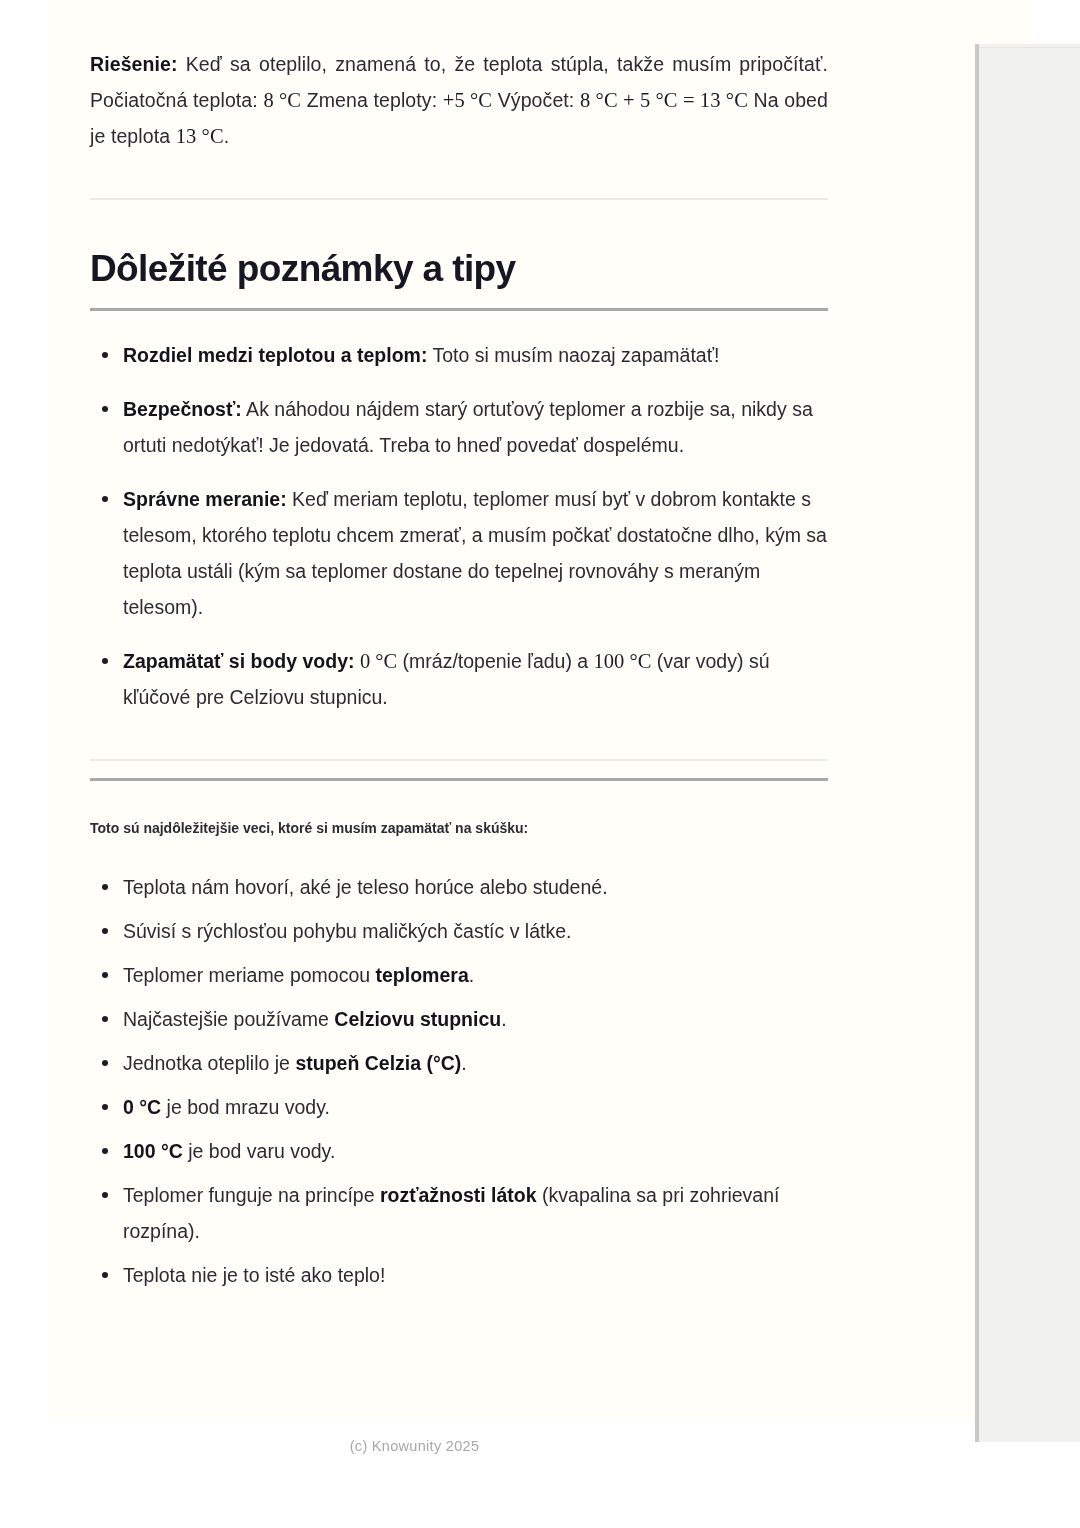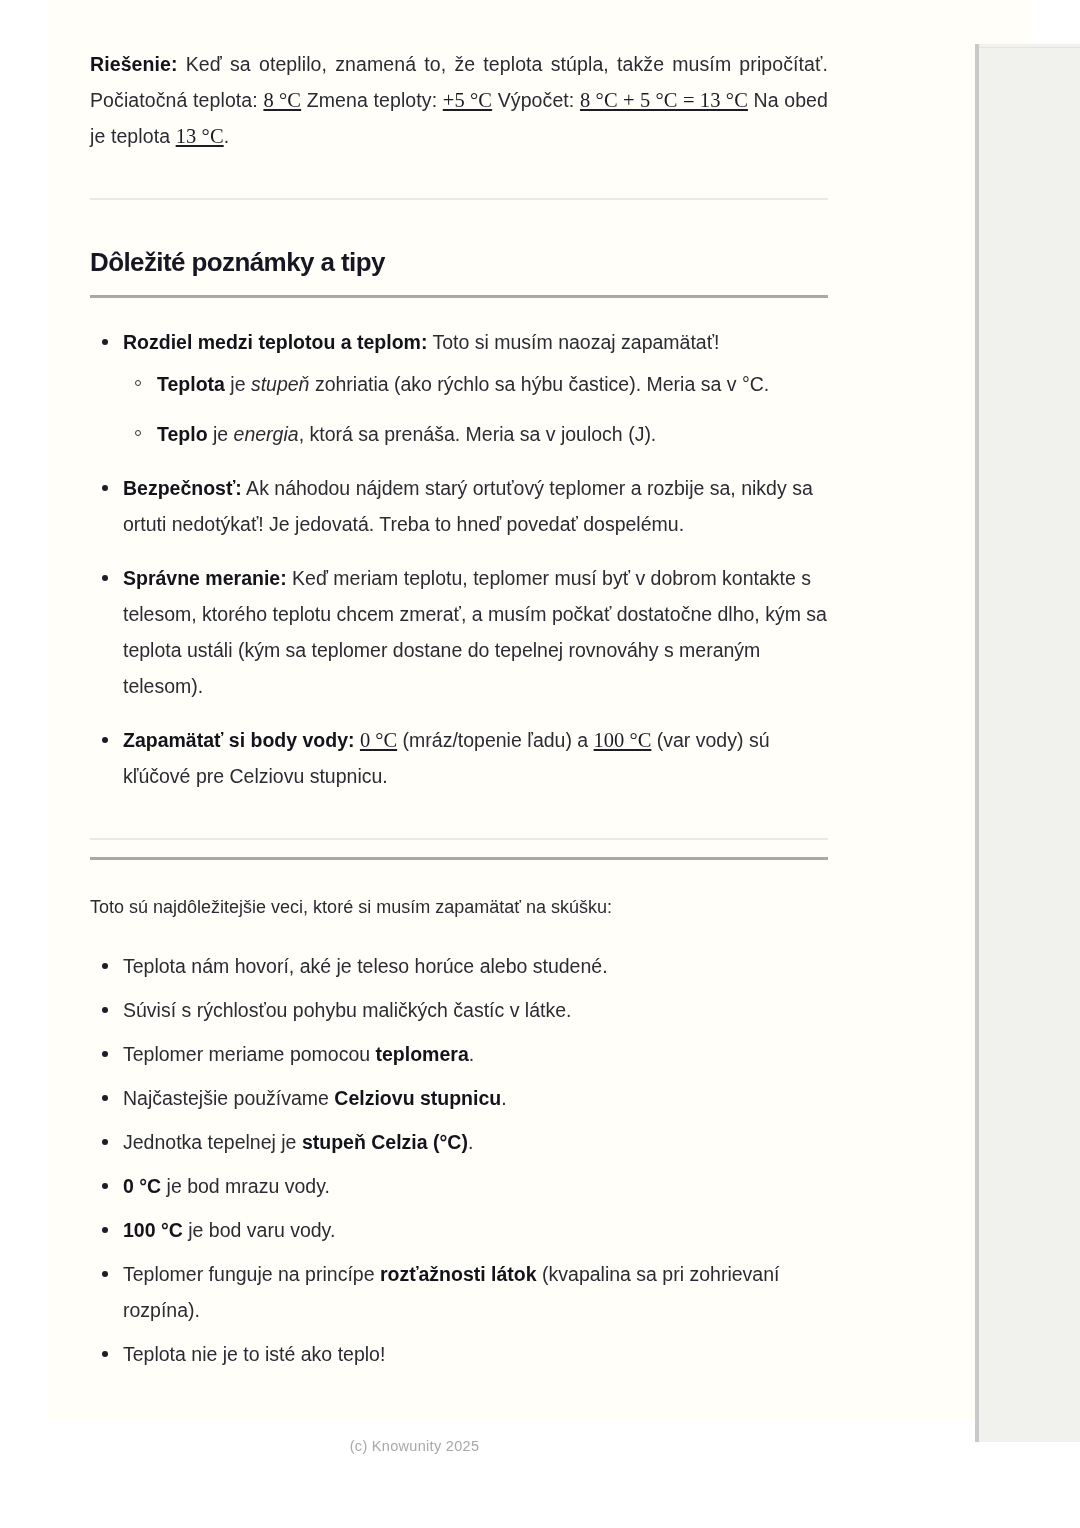--- a/index.html
+++ b/index.html
@@ -63,34 +63,33 @@
     color: #2b2b33;
     text-align: justify;
     letter-spacing: 0.1px;
   }
   p.body-para b { color: #13131c; font-weight: 700; }
 
   .math {
     font-family: "Liberation Serif", serif;
     font-size: 20.5px;
     color: #1c1c24;
-    text-decoration: underline;
   }
 
   
   hr.section-rule {
     border: 0;
     height: 2px;
     background: #eceae4;
     margin: 44px 0 0 0;
   }
 
   h2.section-title {
     margin: 48px 0 0 0;
-    font-size: 26px;
+    font-size: 37px;
     line-height: 1.15;
     font-weight: 700;
     letter-spacing: -0.6px;
     color: #171723;
   }
   .title-underline {
     height: 3px;
     background: #a9a9a9;
     margin-top: 17px;
   }
@@ -144,23 +143,24 @@
     background: transparent;
     box-sizing: border-box;
   }
   ul.lvl2 > li:last-child { margin-bottom: 0; }
 
   li b, li strong { color: #13131c; font-weight: 700; }
   li i, li em { font-style: italic; color: #2b2b33; }
 
   p.lead {
     margin: 30px 0 0 0;
-    font-size: 18px;
+    font-size: 14px;
     line-height: 34px;
     color: #2b2b33;
+    font-weight: bold;
   }
 
   ul.summary {
     margin: 24px 0 8px 0;
     padding-left: 33px;
     list-style: none;
   }
   ul.summary > li {
     position: relative;
     font-size: 19.5px;
@@ -203,24 +203,20 @@
     <p class="body-para"><b>Riešenie:</b><span> Keď sa oteplilo, znamená to, že teplota stúpla, takže musím pripočítať. Počiatočná teplota: </span><span class="math">8 °C</span><span> Zmena teploty: </span><span class="math">+5 °C</span><span> Výpočet: </span><span class="math">8 °C + 5 °C = 13 °C</span><span> Na obed je teplota </span><span class="math">13 °C</span><span>.</span></p>
 
     <hr class="section-rule">
 
     <h2 class="section-title">Dôležité poznámky a tipy</h2>
     <div class="title-underline"></div>
 
     <ul class="lvl1">
 
       <li><b>Rozdiel medzi teplotou a teplom:</b><span> Toto si musím naozaj zapamätať!</span>
-        <ul class="lvl2">
-          <li><b>Teplota</b><span> je </span><i>stupeň</i><span> zohriatia (ako rýchlo sa hýbu častice). Meria sa v °C.</span></li>
-          <li><b>Teplo</b><span> je </span><i>energia</i><span>, ktorá sa prenáša. Meria sa v jouloch (J).</span></li>
-        </ul>
       </li>
 
       <li><b>Bezpečnosť:</b><span> Ak náhodou nájdem starý ortuťový teplomer a rozbije sa, nikdy sa ortuti nedotýkať! Je jedovatá. Treba to hneď povedať dospelému.</span></li>
 
       <li><b>Správne meranie:</b><span> Keď meriam teplotu, teplomer musí byť v dobrom kontakte s telesom, ktorého teplotu chcem zmerať, a musím počkať dostatočne dlho, kým sa teplota ustáli (kým sa teplomer dostane do tepelnej rovnováhy s meraným telesom).</span></li>
 
       <li><b>Zapamätať si body vody:</b><span>&nbsp;</span><span class="math">0 °C</span><span> (mráz/topenie ľadu) a </span><span class="math">100 °C</span><span> (var vody) sú kľúčové pre Celziovu stupnicu.</span></li>
 
     </ul>
 
@@ -228,21 +224,21 @@
 
     <div class="title-underline"></div>
 
     <p class="lead">Toto sú najdôležitejšie veci, ktoré si musím zapamätať na skúšku:</p>
 
     <ul class="summary">
       <li><span>Teplota nám hovorí, aké je teleso horúce alebo studené.</span><b></b><span></span></li>
       <li><span>Súvisí s rýchlosťou pohybu maličkých častíc v látke.</span><b></b><span></span></li>
       <li><span>Teplomer meriame pomocou </span><b>teplomera</b><span>.</span></li>
       <li><span>Najčastejšie používame </span><b>Celziovu stupnicu</b><span>.</span></li>
-      <li><span>Jednotka tepelnej je </span><b>stupeň Celzia (°C)</b><span>.</span></li>
+      <li><span>Jednotka oteplilo je </span><b>stupeň Celzia (°C)</b><span>.</span></li>
       <li><span></span><b>0 °C</b><span> je bod mrazu vody.</span></li>
       <li><span></span><b>100 °C</b><span> je bod varu vody.</span></li>
       <li><span>Teplomer funguje na princípe </span><b>rozťažnosti látok</b><span> (kvapalina sa pri zohrievaní rozpína).</span></li>
       <li><span>Teplota nie je to isté ako teplo!</span><b></b><span></span></li>
     </ul>
 
   </div>
 </div>
 
 <div class="gutter">

